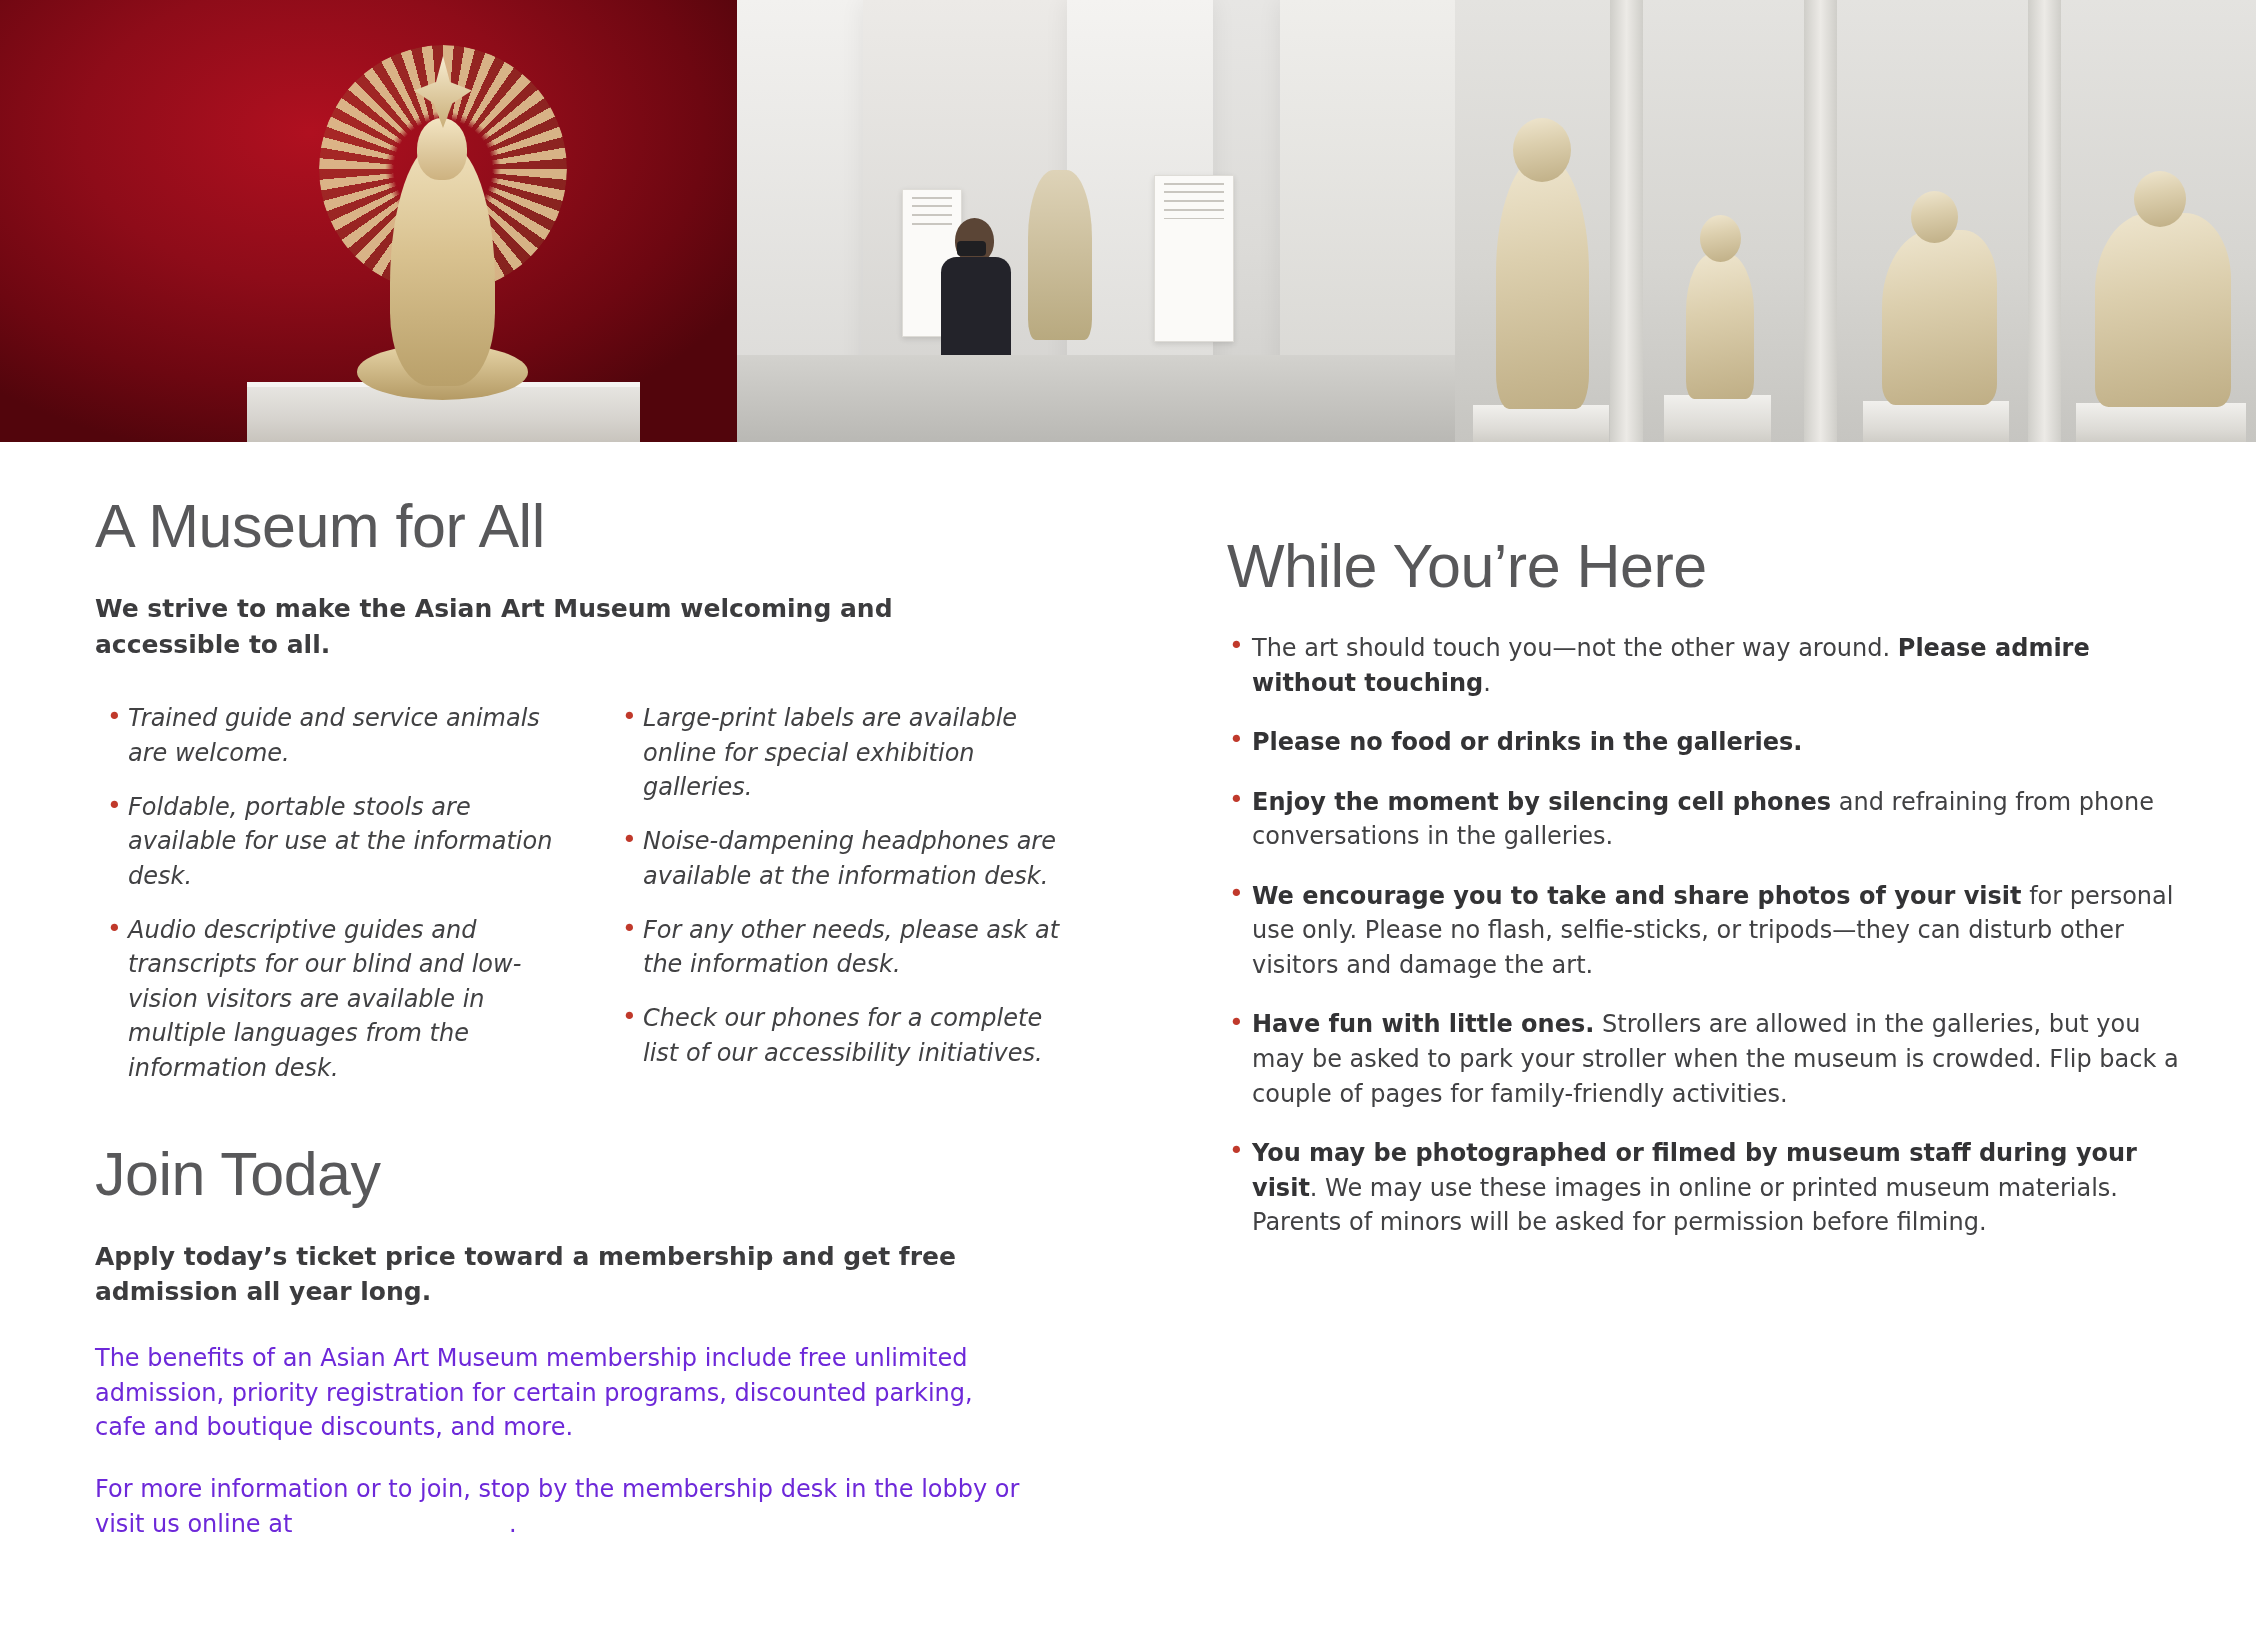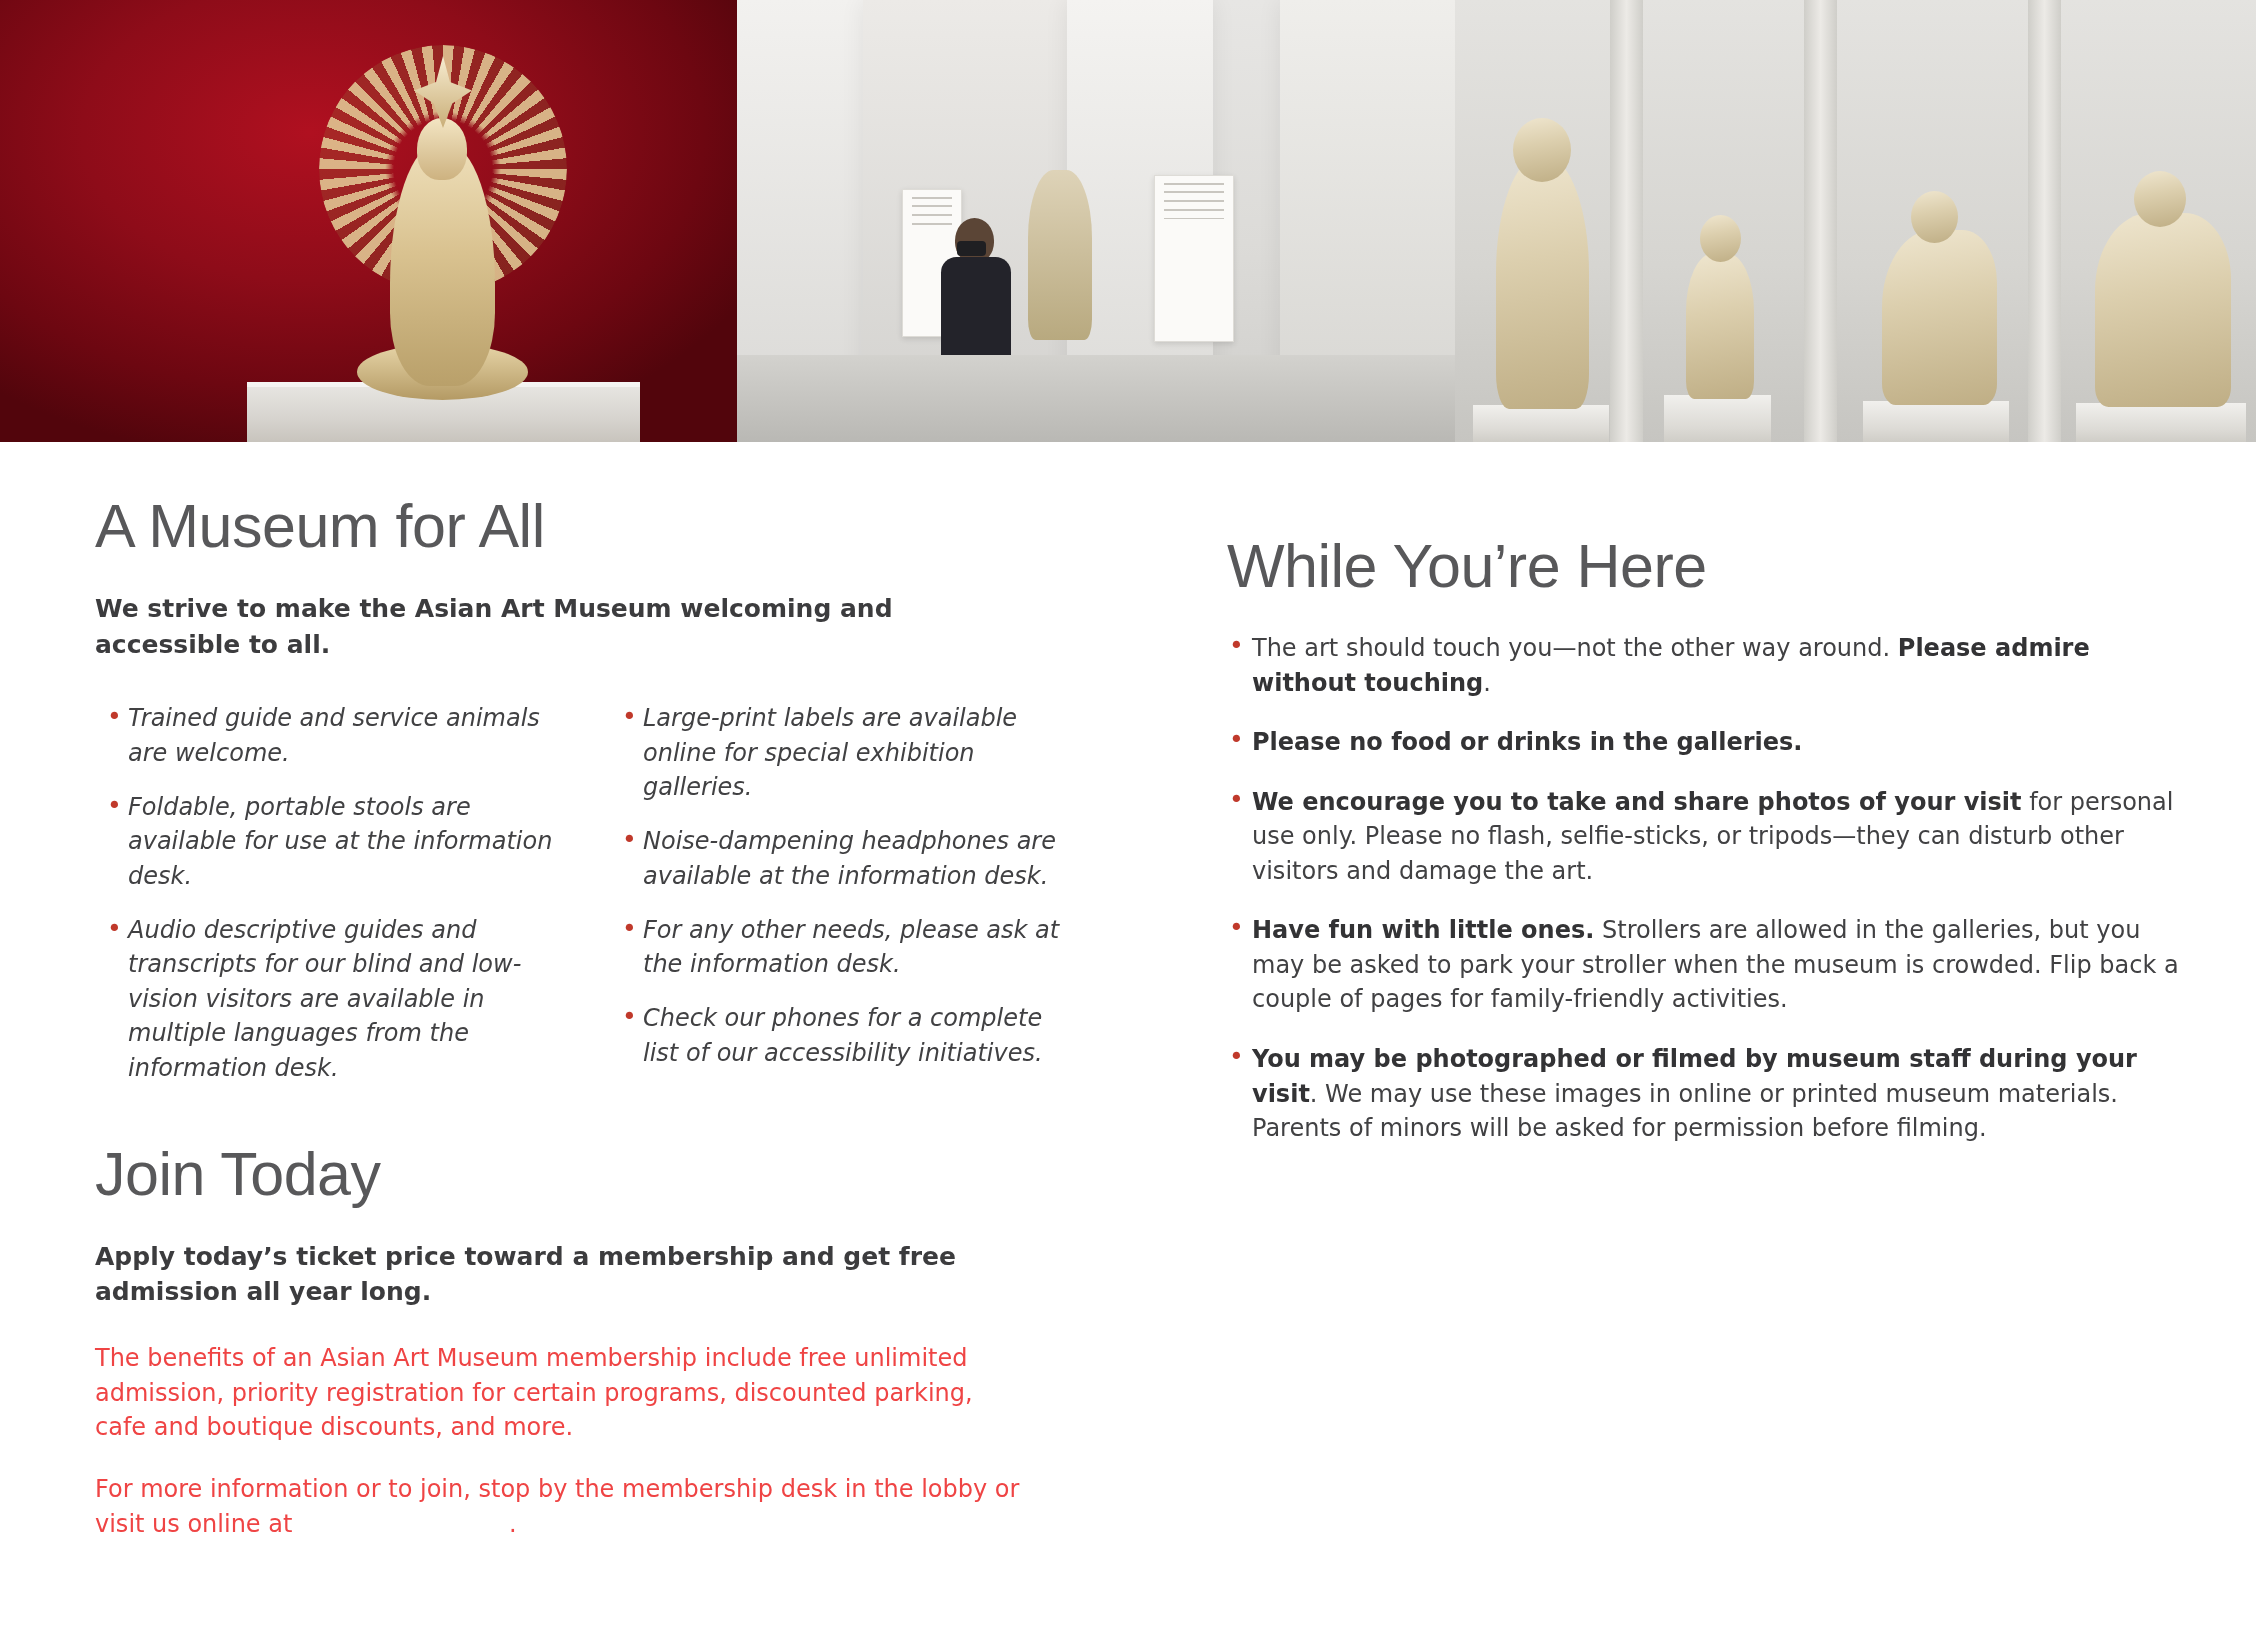--- a/index.html
+++ b/index.html
@@ -221,21 +221,21 @@
     font-size: 25px;
     line-height: 1.42;
     font-weight: bold;
     color: #3c3c3e;
     margin: 0 0 31px 0;
     max-width: 932px;
   }
   p.body-text {
     font-size: 24px;
     line-height: 1.45;
-    color: #ef4444;
+    color: #6d28d9;
     margin: 0 0 27px 0;
     max-width: 932px;
   }
 
   .two-col {
     display: flex;
     gap: 49px;
     margin-bottom: 37px;
   }
   .two-col .col { width: 466px; }
@@ -402,20 +402,23 @@
     <h1 class="section-title">While You’re Here</h1>
 
     <ul class="rules">
       <li>
         <span>The art should touch you—not the other way around. </span><span class="b">Please admire without touching</span><span>.</span>
       </li>
       <li>
         <span></span><span class="b">Please no food or drinks in the galleries.</span><span></span>
       </li>
       <li>
+        <span></span><span class="b">Enjoy the moment by silencing cell phones</span><span> and refraining from phone conversations in the galleries.</span>
+      </li>
+      <li>
         <span></span><span class="b">We encourage you to take and share photos of your visit</span><span> for personal use only. Please no flash, selfie-sticks, or tripods—they can disturb other visitors and damage the art.</span>
       </li>
       <li>
         <span></span><span class="b">Have fun with little ones.</span><span> Strollers are allowed in the galleries, but you may be asked to park your stroller when the museum is crowded. Flip back a couple of pages for family-friendly activities.</span>
       </li>
       <li>
         <span></span><span class="b">You may be photographed or filmed by museum staff during your visit</span><span>. We may use these images in online or printed museum materials. Parents of minors will be asked for permission before filming.</span>
       </li>
     </ul>
   </div>

